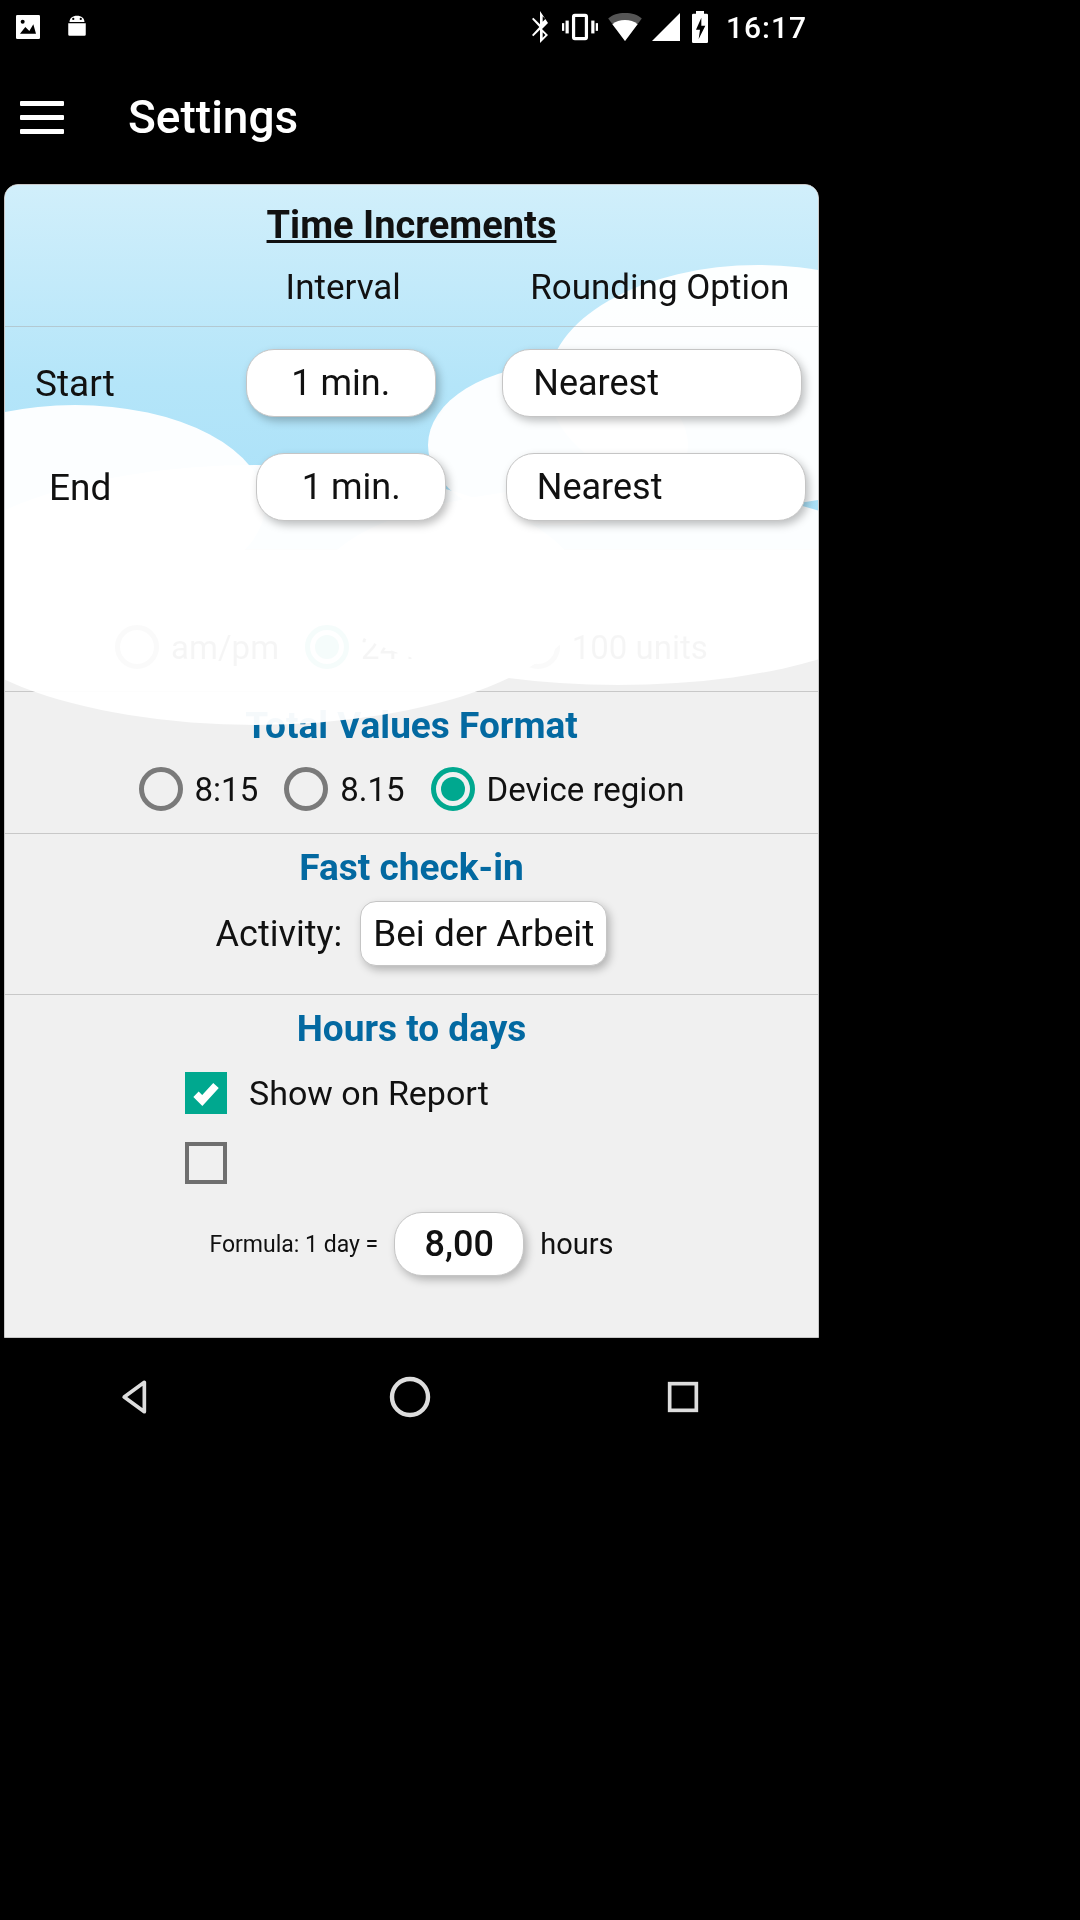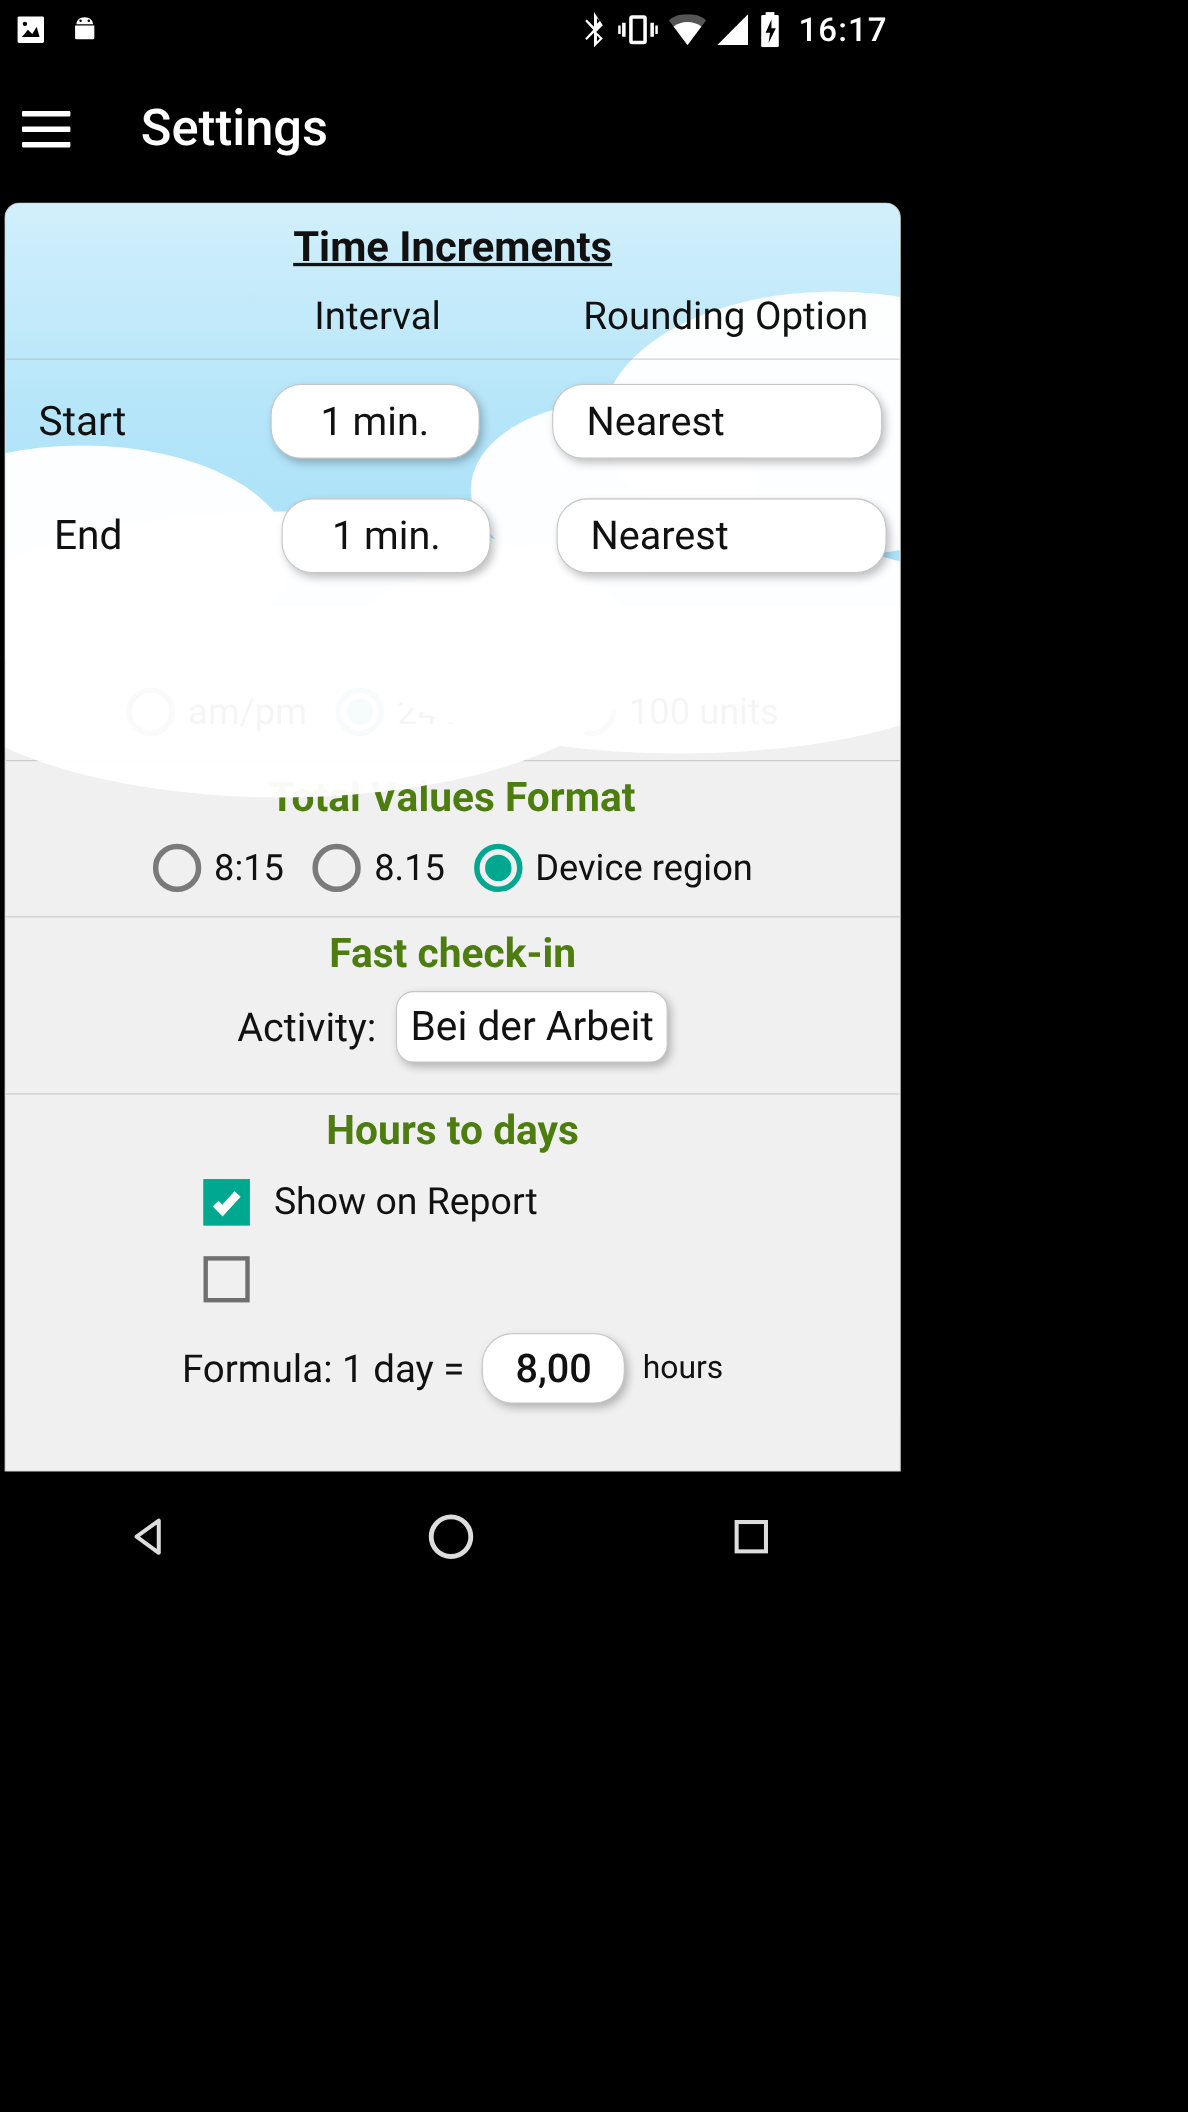--- a/index.html
+++ b/index.html
@@ -46,21 +46,21 @@
     }
     .card {
       background: #f0f0f0;
       border-radius: 14px 14px 0 0;
       border: 1px solid #c8c8c8;
       min-height: 100%;
       overflow: hidden;
     }
     
     .s-header { text-align: center; font-size: 38px; font-weight: bold; padding: 18px 0 12px; color:#111;text-decoration:underline;}
-    .s-subheader { text-align: center; font-size: 37px; font-weight: bold; padding: 12px 16px; color:#4d7c0f;}
+    .s-subheader { text-align: center; font-size: 37px; font-weight: bold; padding: 12px 16px; color:#0369a1;}
     
     
     .sky-section {
       position: relative;
       background: linear-gradient(180deg, #d1effb 0%, #b4e5f9 55%, #a8e0f8 100%);
     }
     .cloud {
       position: absolute;
       background: #fff;
       border-radius: 50%;
@@ -125,21 +125,21 @@
     .checkbox {
       width:42px; height:42px; border:4px solid #6f6f6f; background:#f0f0f0;
       display:flex; align-items:center; justify-content:center;
     }
     .checkbox.checked { background:#00a88f; border-color:#00a88f;}
     .checkmark { stroke:#fff; stroke-width:6; fill:none; display:none;}
     .checkbox.checked .checkmark { display:block;}
     .check-label { font-size:34px; color:#111;}
     
     .formula-row { display:flex; align-items:center; justify-content:center; gap:16px; padding: 18px 0 12px;}
-    .formula-label { font-size:35px; color:#111;}
+    .formula-label { font-size:23px; color:#111;}
     .formula-input {
       background:#fff; border:1px solid #c5c5c5; border-radius:28px;
       padding:10px 28px; font-size:36px; color:#111; font-weight:500;
       box-shadow: 3px 4px 8px rgba(0,0,0,0.25);
       min-width:130px; text-align:center;
     }
     .formula-unit { font-size:29px; color:#111;}
     
     
     .nav-bar {

